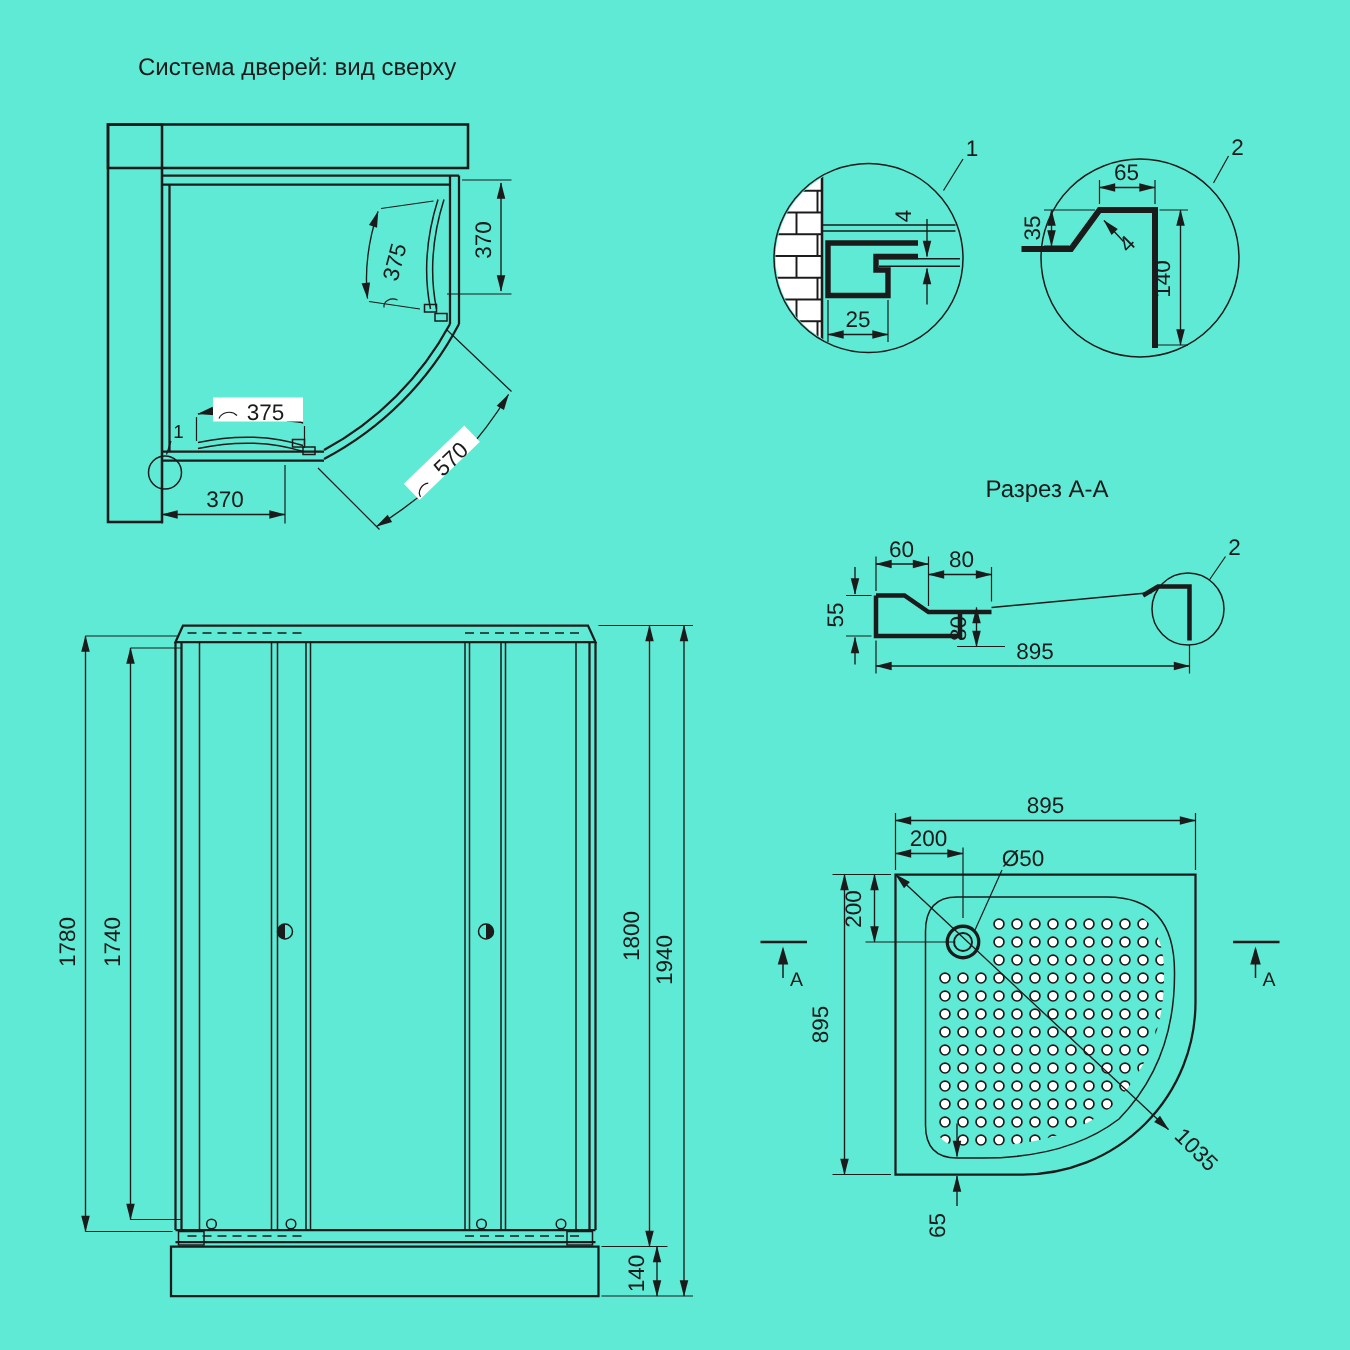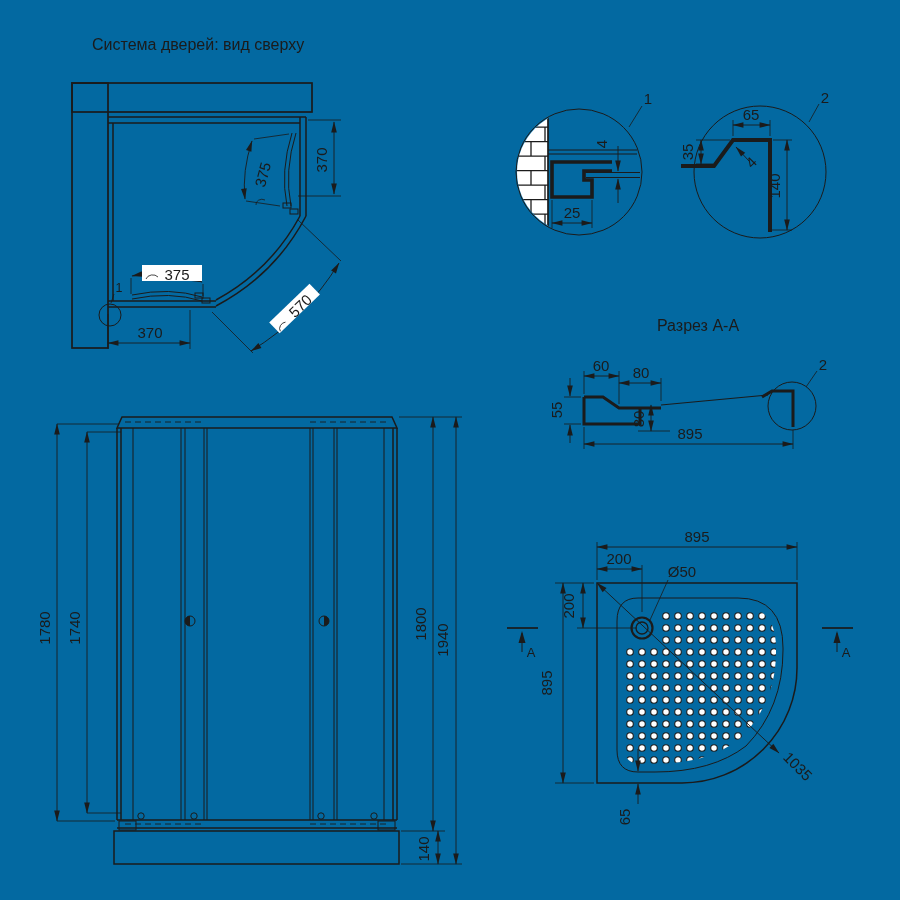--- a/index.html
+++ b/index.html
@@ -1,16 +1,16 @@
 <!DOCTYPE html>
 <html><head>
 <meta charset="utf-8">
 <style>
   html,body{margin:0;padding:0;background:#fff;}
-  .canvas{width:900px;height:900px;background:#0369a1;position:relative;overflow:hidden;}
+  .canvas{width:900px;height:900px;background:#5eead4;position:relative;overflow:hidden;}
   svg{display:block;}
   .ln{stroke:#1b1b1b;stroke-width:1;fill:none;}
   .ext{stroke:#1b1b1b;stroke-width:.8;fill:none;}
   .med{stroke:#1b1b1b;stroke-width:1.5;fill:none;}
   .thk{stroke:#1b1b1b;stroke-width:1.7;fill:none;}
   .bold{stroke:#1b1b1b;stroke-width:3.6;fill:none;stroke-linejoin:miter;}
   .bold2{stroke:#1b1b1b;stroke-width:4;fill:none;stroke-linejoin:miter;}
   .bold3{stroke:#1b1b1b;stroke-width:3;fill:none;stroke-linejoin:miter;}
   .dim{stroke:#1b1b1b;stroke-width:.9;fill:none;marker-start:url(#as);marker-end:url(#ae);}
   .de{stroke:#1b1b1b;stroke-width:.9;fill:none;marker-end:url(#ae);}

